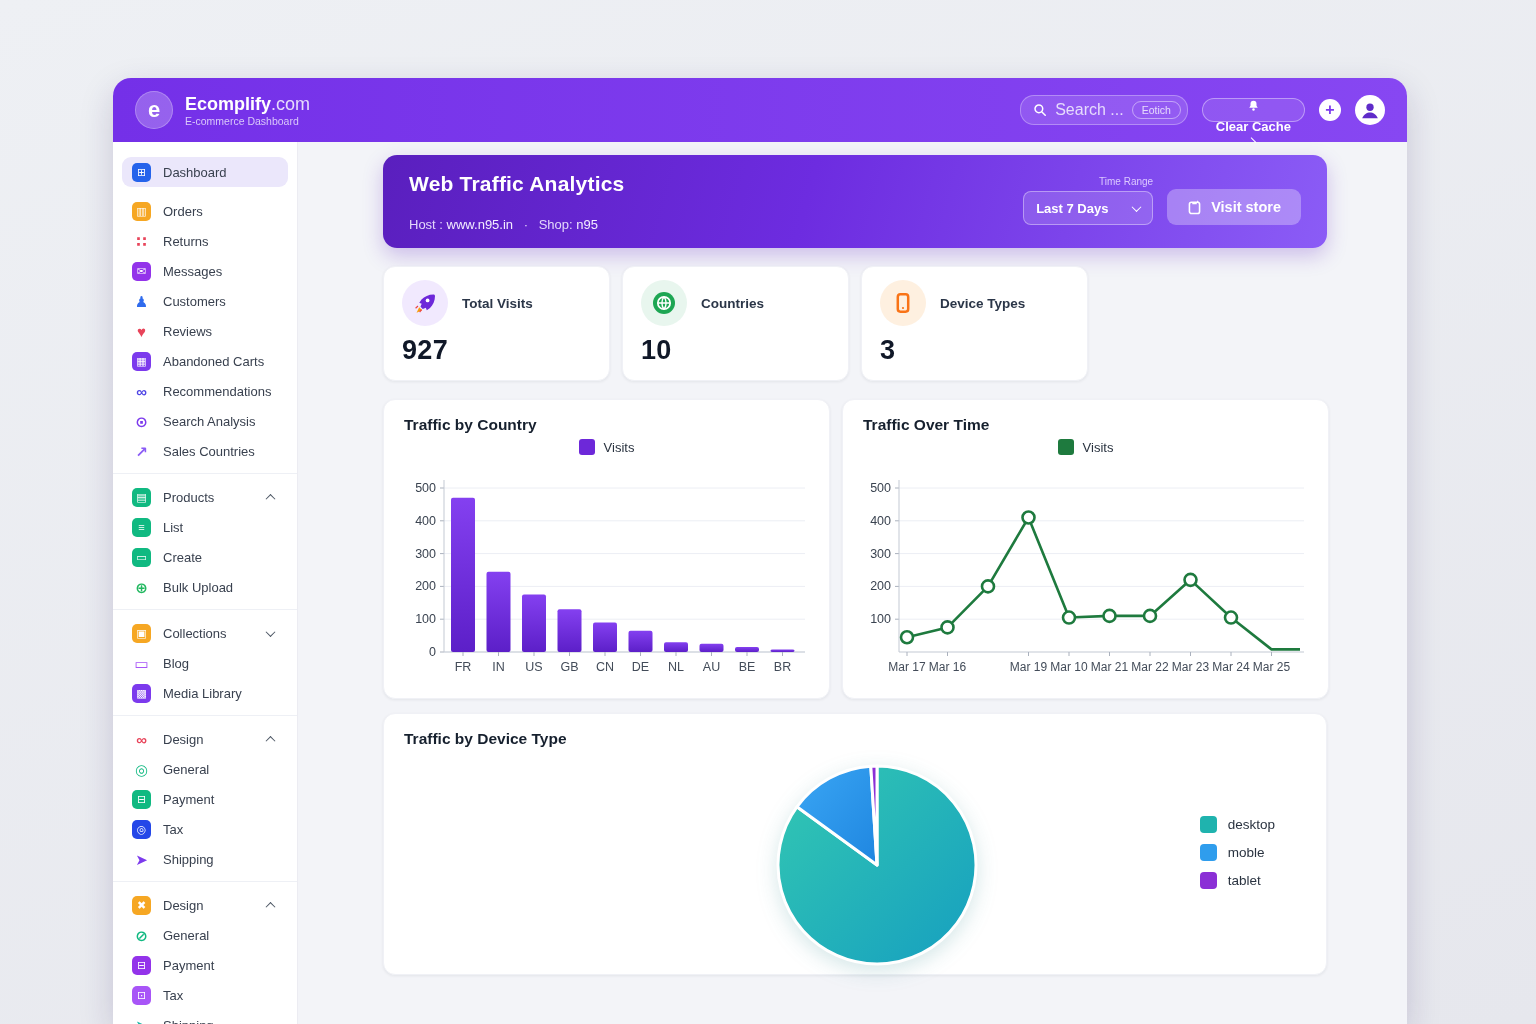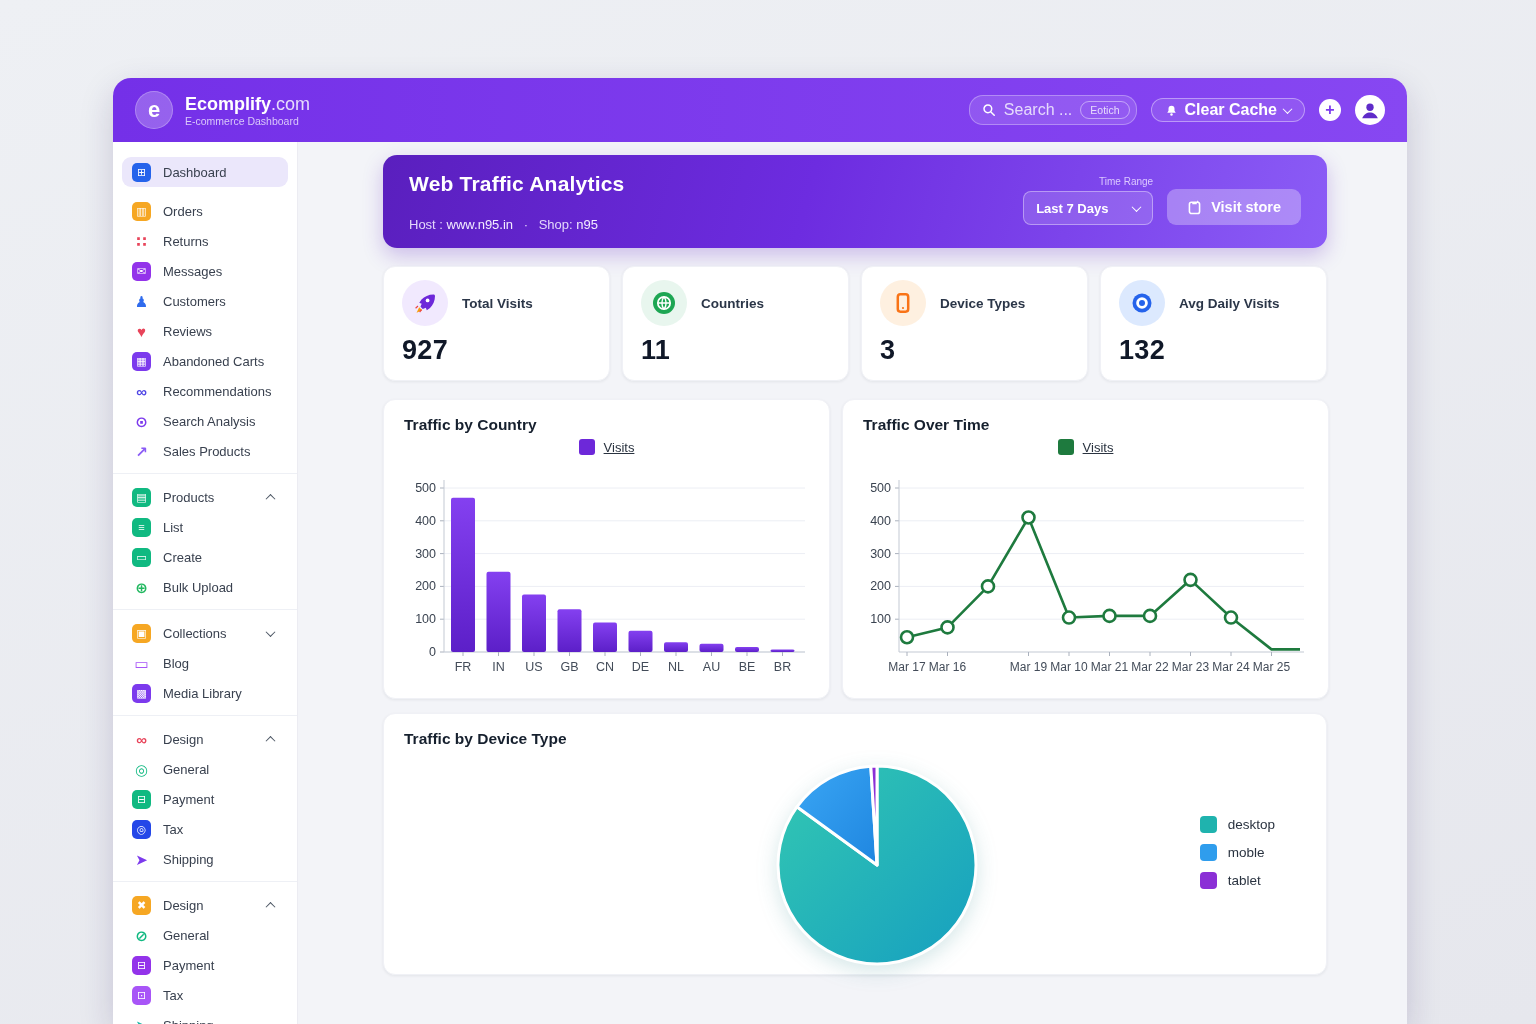--- a/index.html
+++ b/index.html
@@ -16,22 +16,22 @@
   .brand-name{font-size:18px;color:#fff;line-height:20px;}
   .brand-name .bn{font-weight:700;margin-top:12px;}
   .brand-name .bt{font-weight:400;color:#e7dcfc;}
   .brand-tag{font-size:10.5px;color:#d9c8fa;margin-top:1px;}
   .top-right{display:flex;align-items:center;gap:14px;}
   .search{display:flex;align-items:center;gap:8px;height:28px;padding:0 6px 0 12px;border-radius:14px;
           background:rgba(255,255,255,.13);border:1px solid rgba(255,255,255,.3);cursor:text;}
   .s-ph{font-size:16px;color:#e6dbfc;}
   .s-kbd{font-size:10.5px;color:#e6dbfc;border:1px solid rgba(255,255,255,.45);border-radius:10px;padding:2px 9px;}
   .cache{display:flex;align-items:center;gap:7px;height:24px;padding:0 13px;border-radius:15px;
-         background:rgba(255,255,255,.1);border:1px solid rgba(255,255,255,.4);color:#fff;font-size:16px;font-weight:700;cursor:pointer;
-         font-family:inherit;}
+         background:rgba(255,255,255,.1);border:1px solid rgba(255,255,255,.4);color:#fff;font-size:13px;font-weight:700;cursor:pointer;
+         font-family:inherit;flex-direction:column;}
   .plusbtn{width:22px;height:22px;border-radius:50%;background:#fff;color:#7c3aed;display:flex;align-items:center;
            justify-content:center;font-size:16px;font-weight:700;cursor:pointer;line-height:1;}
   .avatar{width:30px;height:30px;border-radius:50%;background:#fff;display:flex;align-items:center;justify-content:center;cursor:pointer;overflow:hidden;}
   .chev{width:6px;height:6px;border-right:1.7px solid currentColor;border-bottom:1.7px solid currentColor;display:inline-block;}
   .chev.down{transform:rotate(45deg) translate(-1px,-1px);}
   .chev.up{transform:rotate(-135deg) translate(-1px,-1px);}
   
   .shell{display:flex;height:882px;}
   .sidebar{width:185px;background:#fff;border-right:1px solid #ececf2;box-sizing:border-box;padding-top:10px;overflow:hidden;}
   .sb-sec{padding:5px 0 7px 0;border-bottom:1px solid #eef0f5;margin:0 0 3px 0;}
@@ -69,21 +69,21 @@
   .sval{font-size:27px;font-weight:700;color:#101828;margin-top:9px;letter-spacing:.3px;}
   
   .charts-row{display:flex;gap:12px;margin-top:18px;}
   .card{background:#fff;border-radius:12px;box-shadow:0 1px 3px rgba(16,24,40,.07);border:1px solid #f0f1f6;box-sizing:border-box;}
   .chart-card{height:300px;padding:16px 20px 8px 20px;}
   .bar-card{width:447px;}
   .line-card{flex:1;}
   .chart-card h3, .pie-card h3{margin:0;font-size:15.5px;color:#16202e;font-weight:700;}
   .legend{display:flex;align-items:center;justify-content:center;gap:9px;margin:2px 0 4px 0;height:22px;}
   .legend .sw{width:16px;height:16px;border-radius:3px;display:inline-block;}
-  .legend .lt{font-size:13px;color:#2a3340;text-decoration:underline;}
+  .legend .lt{font-size:13px;color:#2a3340;}
   .pie-card{height:262px;margin-top:14px;position:relative;padding:16px 20px;}
   .pie-wrap{position:absolute;left:50%;top:48px;transform:translateX(calc(-50% + 22px));filter:drop-shadow(0 6px 10px rgba(20,120,130,.18));}
   .pie-legend{position:absolute;right:51px;top:102px;display:flex;flex-direction:column;gap:11px;}
   .pl-row{display:flex;align-items:center;gap:11px;}
   .pl-sw{width:17px;height:17px;border-radius:4px;}
   .pl-lbl{font-size:13.5px;color:#2a3340;}
   svg text{font-family:"Liberation Sans","DejaVu Sans",sans-serif;}
 </style>
 </head>
 <body>
@@ -166,21 +166,21 @@
             <div class="sb-item">
               <span class="sb-ic plain" style="color:#4f46e5">∞</span>
               <span class="sb-lbl">Recommendations</span>
             </div>
             <div class="sb-item">
               <span class="sb-ic plain" style="color:#7c3aed">⊙</span>
               <span class="sb-lbl">Search Analysis</span>
             </div>
             <div class="sb-item">
               <span class="sb-ic plain" style="color:#8b5cf6">↗</span>
-              <span class="sb-lbl">Sales Products</span>
+              <span class="sb-lbl">Sales Countries</span>
             </div>
           </div>
           <div class="sb-sec">
             <div class="sb-item">
               <span class="sb-ic solid" style="background:#10b981;color:#fff">▤</span>
               <span class="sb-lbl">Products</span>
               <span class="chev up sb-chev"></span>
             </div>
             <div class="sb-item">
               <span class="sb-ic solid" style="background:#10b981;color:#fff">≡</span>
@@ -311,46 +311,33 @@
               <div class="row">
                 <span class="sicon" style="background:#e8f6ee">
                   <svg width="30" height="30" viewBox="0 0 30 30">
                     <circle cx="15" cy="15" r="11" fill="#1da653"></circle>
                     <circle cx="15" cy="15" r="6.2" fill="none" stroke="#fff" stroke-width="1.7"></circle>
                     <path d="M8.8 15h12.4M15 8.8c2.8 3.4 2.8 9 0 12.4M15 8.8c-2.8 3.4-2.8 9 0 12.4" fill="none" stroke="#fff" stroke-width="1.4"></path>
                   </svg>
                 </span>
                 <span class="slabel">Countries</span>
               </div>
-              <div class="sval">11</div>
+              <div class="sval">10</div>
             </div>
             <div class="scard">
               <div class="row">
                 <span class="sicon" style="background:#fef0e0">
                   <svg width="26" height="26" viewBox="0 0 24 24">
                     <rect x="7.2" y="4" width="9.6" height="16" rx="2.4" fill="none" stroke="#f97316" stroke-width="2.3"></rect>
                     <circle cx="12" cy="16.6" r="1" fill="#f97316"></circle>
                   </svg>
                 </span>
                 <span class="slabel">Device Types</span>
               </div>
               <div class="sval">3</div>
-            </div>
-            <div class="scard">
-              <div class="row">
-                <span class="sicon" style="background:#dce9fe">
-                  <svg width="28" height="28" viewBox="0 0 28 28">
-                    <circle cx="14" cy="14" r="9.5" fill="#2563eb"></circle>
-                    <circle cx="14" cy="14" r="5.8" fill="#fff"></circle>
-                    <circle cx="14" cy="14" r="3" fill="#2563eb"></circle>
-                  </svg>
-                </span>
-                <span class="slabel">Avg Daily Visits</span>
-              </div>
-              <div class="sval">132</div>
             </div>
           </div>
 
         <div class="charts-row">
           <section class="card chart-card bar-card">
             <h3>Traffic by Country</h3>
             <div class="legend">
               <span class="sw" id="sw0" style="background: rgb(109, 40, 217);"></span>
               <span class="lt">Visits</span>
             </div>

